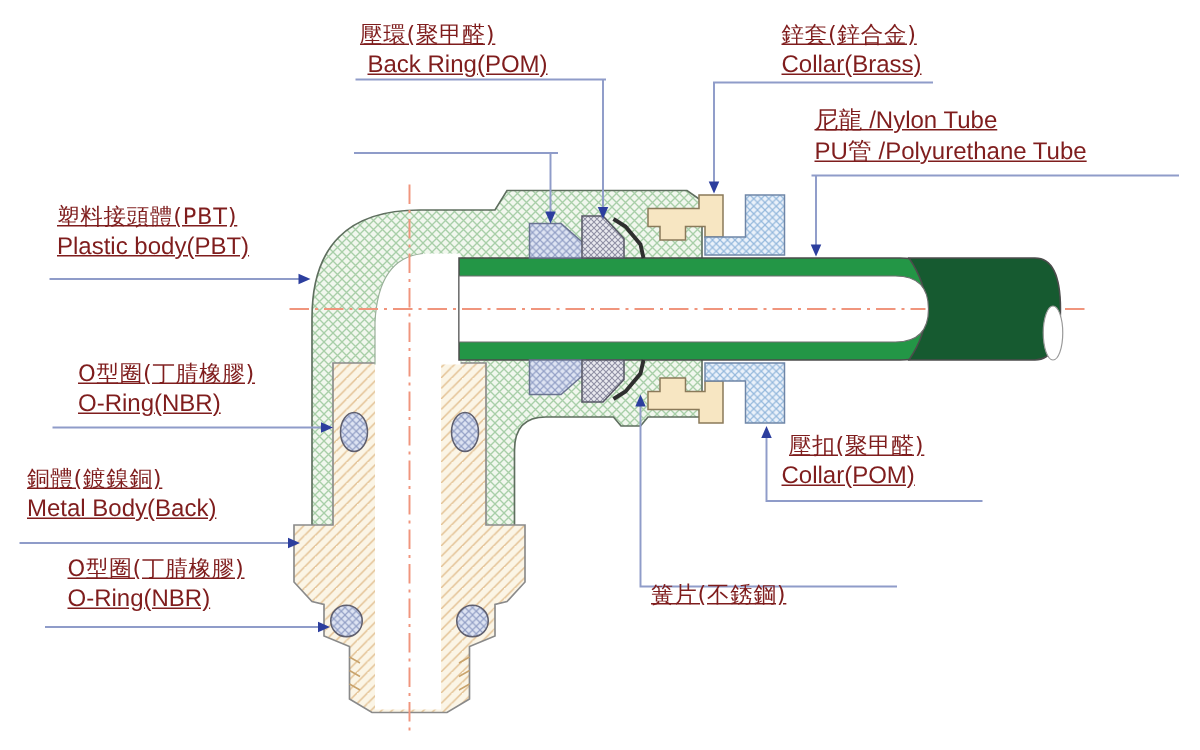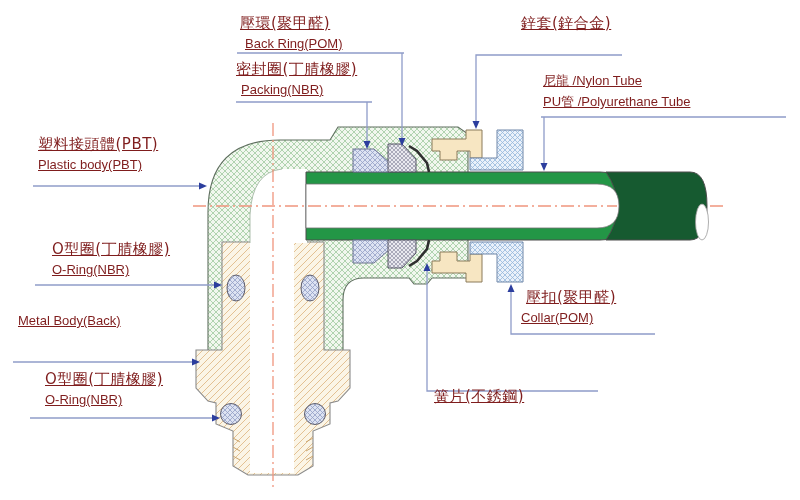--- a/index.html
+++ b/index.html
@@ -1,21 +1,21 @@
 <!DOCTYPE html>
 <html><head>
 <meta charset="utf-8">
 <style>
   html,body{margin:0;padding:0;background:#ffffff;}
   #stage{position:relative;width:800px;height:500px;background:#fff;overflow:hidden;
          font-family:"Liberation Sans",sans-serif;}
   #drawing{position:absolute;left:0;top:0;}
   .label{position:absolute;color:#7f1d1d;white-space:nowrap;text-decoration:underline;}
   .label .zh{display:block;font-size:15px;line-height:19px;font-family:"DejaVu Sans",sans-serif;letter-spacing:0.5px;}
-  .label .en{display:block;font-size:13px;line-height:21px;font-family:"Liberation Sans",sans-serif;}
+  .label .en{display:block;font-size:16px;line-height:21px;font-family:"Liberation Sans",sans-serif;}
   .indent{padding-left:5px;}
 </style>
 </head>
 <body>
 
 <div id="stage">
 
 <svg id="drawing" width="800" height="500" viewBox="0 0 800 500">
   <defs>
     <pattern id="pGreen" width="6" height="6" patternUnits="userSpaceOnUse">
@@ -111,45 +111,43 @@
     <path d="M 192,358.5 L 192,365.5 L 200,362 Z"></path>
     <path d="M 212,414.5 L 212,421.5 L 220,418 Z"></path>
   </g>
 </svg>
 
 <div class="label" style="left:240px;top:14px;">
   <span class="zh">壓環(聚甲醛)</span>
   <span class="en indent">Back Ring(POM)</span>
 </div>
 
-<div class="label" style="left:236px;top:60px;">
-  <span class="zh">密封圈(丁腈橡膠)</span>
-  <span class="en indent">Packing(NBR)</span>
-</div>
 
 <div class="label" style="left:477px;top:14px;margin-left:44px;">
   <span class="zh">鋅套(鋅合金)</span>
+  <span class="en">Collar(Brass)</span>
 </div>
 
 <div class="label" style="left:543px;top:70px;">
   <span class="en">尼龍 /Nylon Tube</span>
   <span class="en">PU管 /Polyurethane Tube</span>
 </div>
 
 <div class="label" style="left:38px;top:135px;">
   <span class="zh">塑料接頭體(PBT)</span>
   <span class="en">Plastic body(PBT)</span>
 </div>
 
 <div class="label" style="left:52px;top:240px;">
   <span class="zh">O型圈(丁腈橡膠)</span>
   <span class="en">O-Ring(NBR)</span>
 </div>
 
 <div class="label" style="left:18px;top:310px;">
+  <span class="zh">銅體(鍍鎳銅)</span>
   <span class="en">Metal Body(Back)</span>
 </div>
 
 <div class="label" style="left:45px;top:370px;">
   <span class="zh">O型圈(丁腈橡膠)</span>
   <span class="en">O-Ring(NBR)</span>
 </div>
 
 <div class="label" style="left:521px;top:288px;">
   <span class="zh indent">壓扣(聚甲醛)</span>

